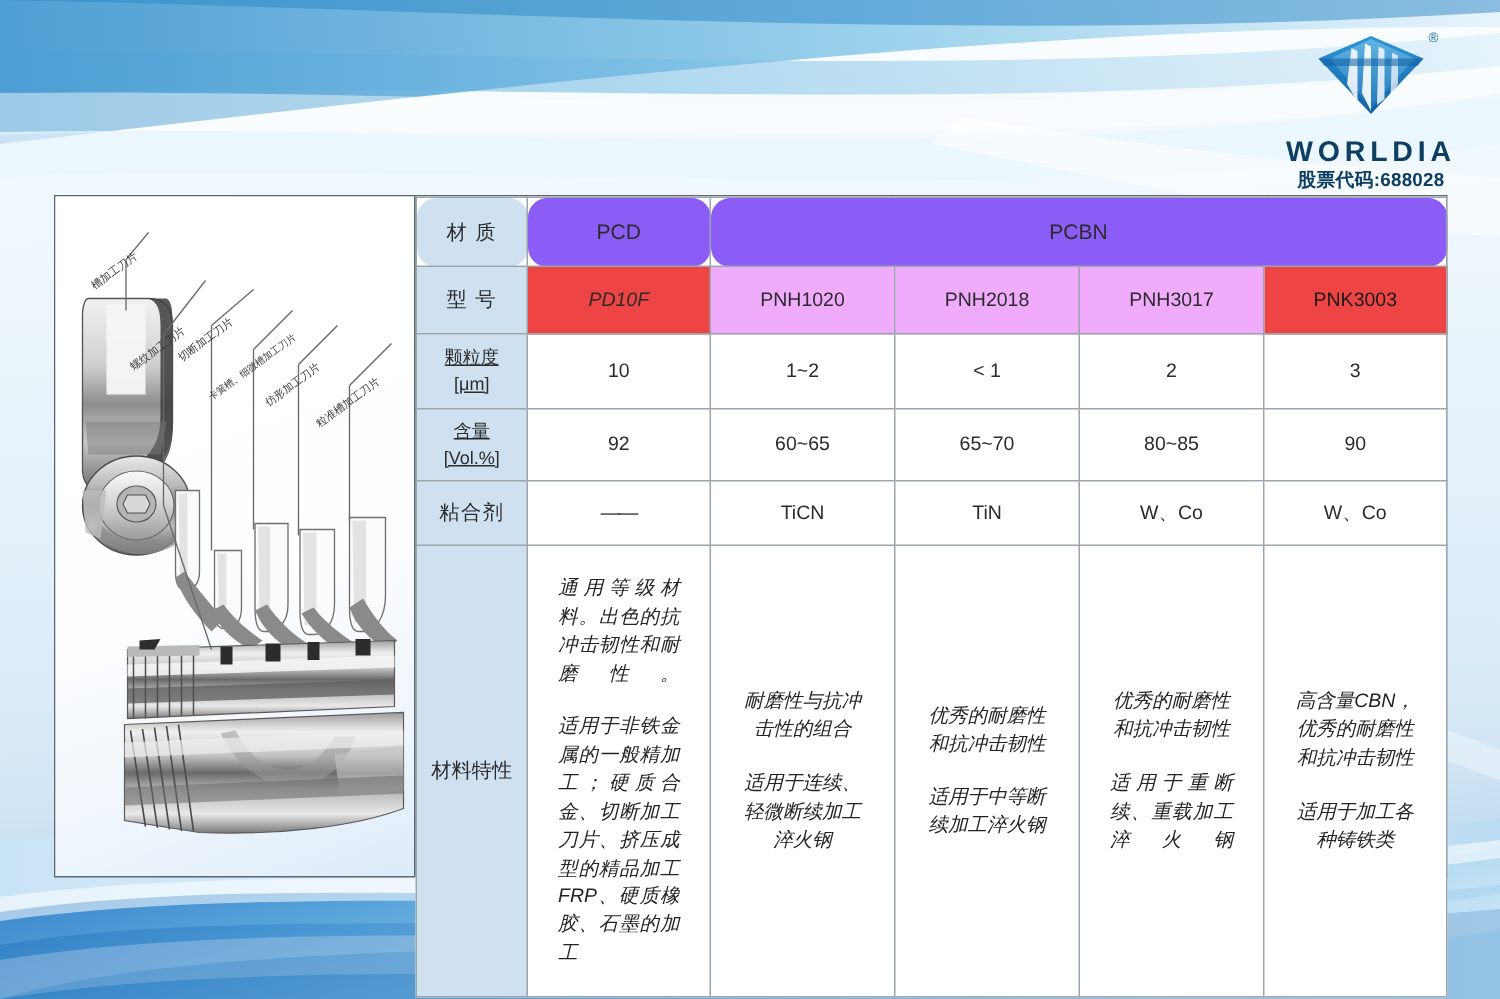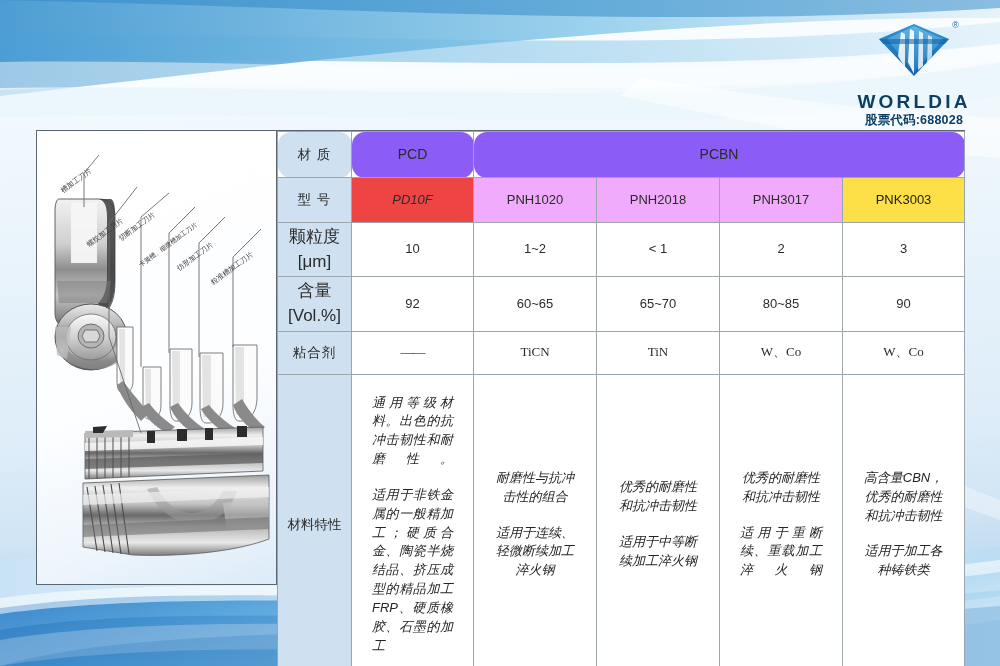--- a/index.html
+++ b/index.html
@@ -49,30 +49,30 @@
     font-size:13px;color:#2b2b2b;background:#ffffff;
   }
   table#spec td{
     border:1px solid #9aa5ae;text-align:center;vertical-align:middle;
     padding:2px 3px;line-height:1.45;
   }
   td.lbl{
     background:#cfe1f0;width:74px;font-size:13.5px;color:#2b2b2b;
     letter-spacing:1px;
   }
-  td.lbl .sm{letter-spacing:0;font-size:17px;display:block;}
+  td.lbl .sm{letter-spacing:0;font-size:12px;display:block;text-decoration:underline;}
   .hdr{background:#8b5cf6;font-size:14px;}
   .green{background:#ef4444;font-style:italic;}
   .gray{background:#f0abfc;margin-left:40px;}
-  .red{background:#fde047;color:#1a1a1a;}
+  .red{background:#ef4444;color:#1a1a1a;}
   .r-mat  td{height:41px;border-radius:13px;}
   .r-model td{height:40px;}
   .r-grain td{height:45px;}
   .r-vol  td{height:43px;}
-  .r-bind td{height:38px;font-family:Liberation Serif, serif;}
+  .r-bind td{height:38px;}
   .r-desc td{height:246px;vertical-align:middle;}
   td.desc{
     text-align:left;vertical-align:middle;padding:6px 7px;font-size:13px;
     line-height:1.55;color:#242424;
   }
   td.desc p{margin:17px;font-style:italic;}
   td.desc p.gap{margin-top:13px;}
   td.desc p.just{text-align:justify;text-align-last:justify;}
   td.lbl.descLbl{letter-spacing:0;font-size:13.5px;}
   .dash{letter-spacing:-1px;}
@@ -351,21 +351,21 @@
         <td>TiCN</td>
         <td>TiN</td>
         <td>W、Co</td>
         <td>W、Co</td>
       </tr>
 
       <tr class="r-desc">
         <td class="lbl descLbl">材料特性</td>
         <td class="desc">
           <p class="just">通用等级材料。出色的抗冲击韧性和耐磨性。</p>
-          <p class="gap just">适用于非铁金属的一般精加工；硬质合金、陶瓷半烧结品、挤压成型的精品加工 FRP、硬质橡胶、石墨的加工</p>
+          <p class="gap just">适用于非铁金属的一般精加工；硬质合金、切断加工刀片、挤压成型的精品加工 FRP、硬质橡胶、石墨的加工</p>
         </td>
         <td class="desc">
           <p>耐磨性与抗冲击性的组合</p>
           <p class="gap">适用于连续、轻微断续加工淬火钢</p>
         </td>
         <td class="desc">
           <p>优秀的耐磨性和抗冲击韧性</p>
           <p class="gap">适用于中等断续加工淬火钢</p>
         </td>
         <td class="desc">

